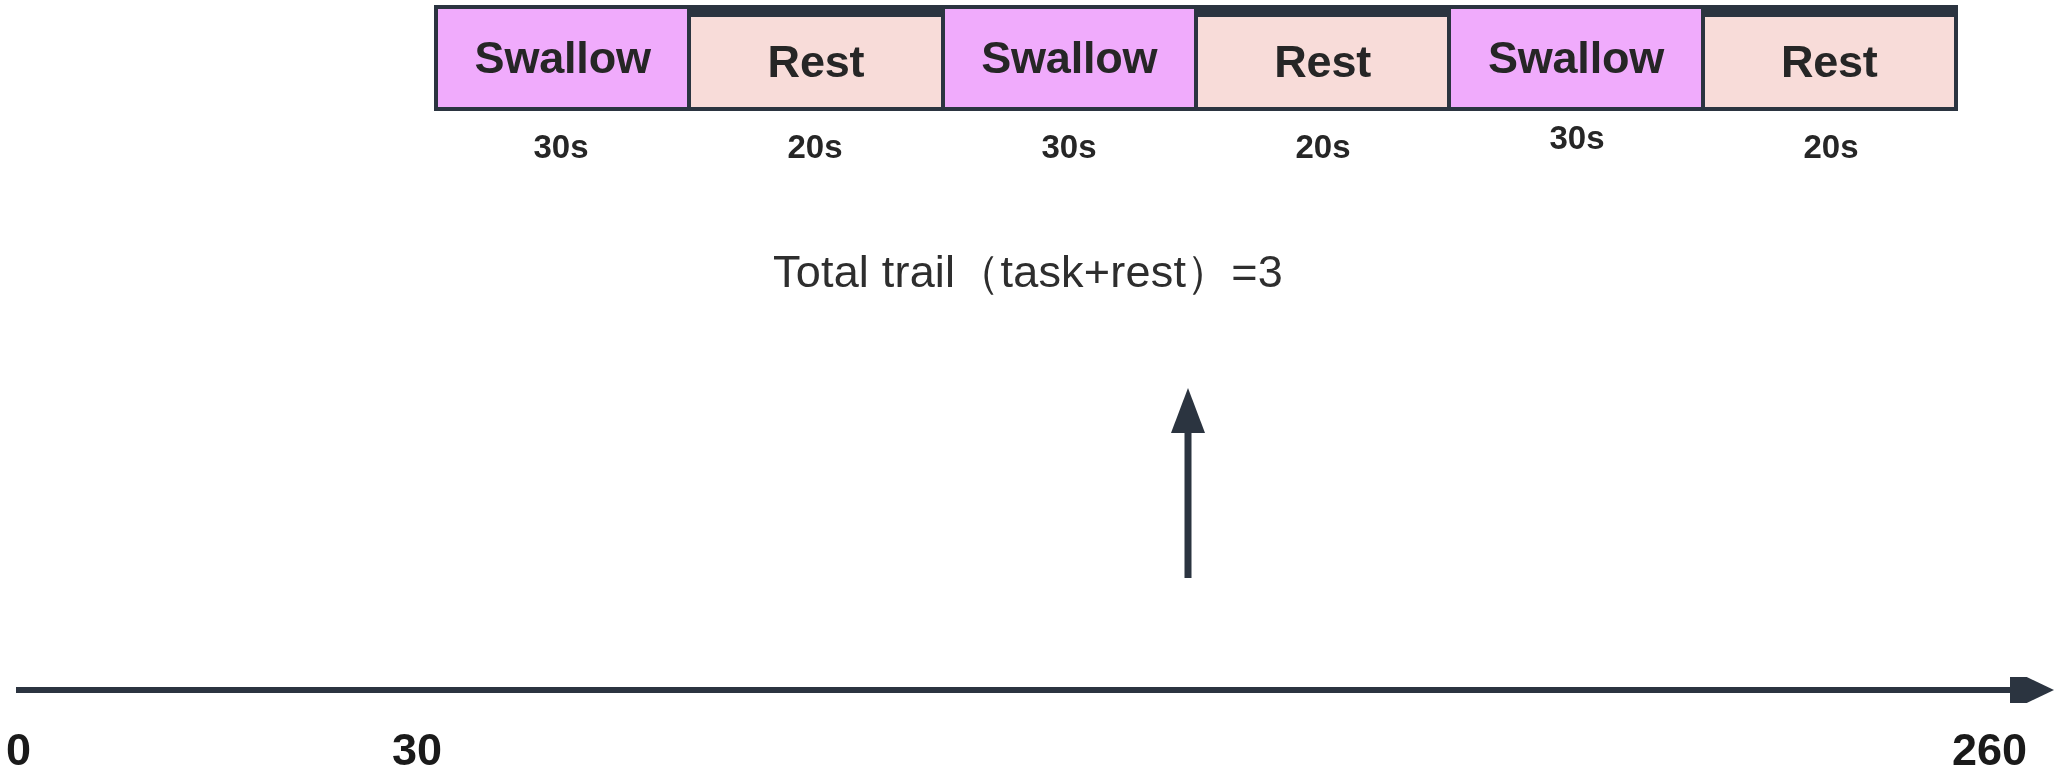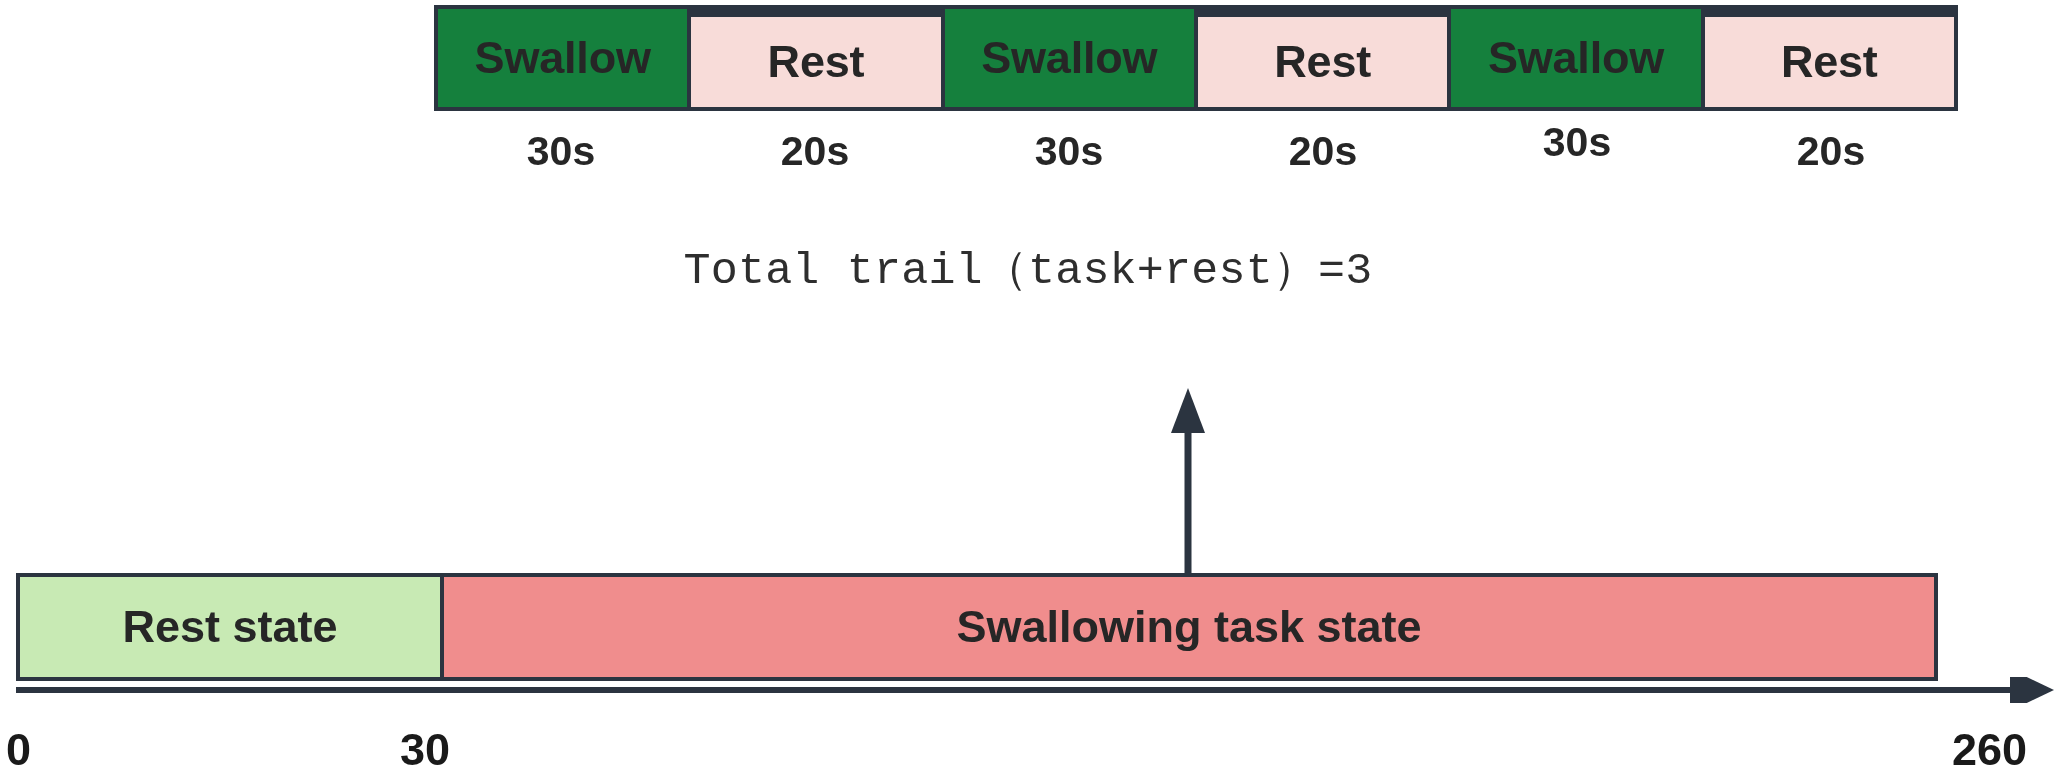--- a/index.html
+++ b/index.html
@@ -37,54 +37,53 @@
     align-items: center;
     justify-content: center;
     box-sizing: border-box;
     border-right: 4px solid #2b3440;
     font-size: 45px;
     font-weight: bold;
     color: #262626;
     letter-spacing: -0.2px;
   }
   .trial-block:last-child { border-right: 0; }
-  .trial-block.task { background: #15803d; }
+  .trial-block.task { background: #f0abfc; }
   .trial-block.rest { background: #f8dcd9; margin-top: 8px; }
 
   
   #durations-row {
     position: absolute;
     left: 434px;
     top: 128px;
     width: 1524px;
     height: 56px;
     display: flex;
   }
   .duration-label {
     flex: 1 1 0;
     text-align: center;
-    font-size: 41px;
+    font-size: 33px;
     font-weight: bold;
     color: #262626;
   }
   .duration-label.nudge-up { position: relative; top: -9px; }
 
   
   #trial-summary {
     position: absolute;
     left: 0;
     top: 246px;
     width: 2056px;
     text-align: center;
     font-size: 45px;
     font-weight: 400;
     line-height: 1.16;
     color: #2e2e2e;
     letter-spacing: 0.2px;
-    font-family: Liberation Mono, monospace;
   }
   #trial-summary div { white-space: pre; }
 
   
   #pointer-arrow {
     position: absolute;
     left: 1168px;
     top: 386px;
     width: 40px;
     height: 192px;
@@ -133,21 +132,21 @@
 
   
   .axis-tick {
     position: absolute;
     top: 724px;
     font-size: 45px;
     font-weight: bold;
     color: #1a1a1a;
   }
   #axis-tick-0   { left: 6px; }
-  #axis-tick-30  { left: 400px; }
+  #axis-tick-30  { left: 392px; }
   #axis-tick-180 { left: 1952px; }
 </style>
 </head>
 <body>
 
 <div id="stage">
 
   <div id="trial-timeline">
     <div class="trial-block task">
       <span>Swallow</span>
@@ -180,28 +179,20 @@
 
   <div id="trial-summary">
     <div>Total trail（task+rest）=3</div>
   </div>
 
   <svg id="pointer-arrow" viewBox="0 0 40 192">
     <path d="M20 192 L20 34" stroke="#2b3440" stroke-width="7" fill="none"></path>
     <path d="M20 2 L37 47 L3 47 Z" fill="#2b3440"></path>
   </svg>
 
-  <div id="protocol-bar">
-    <div class="state-block rest-state">
-      <span>Rest state</span>
-    </div>
-    <div class="state-block task-state">
-      <span>Swallowing task state</span>
-    </div>
-  </div>
 
   <svg id="axis-line" viewBox="0 0 2040 26">
     <path d="M0 13 L2006 13" stroke="#2b3440" stroke-width="6" fill="none"></path>
     <path d="M2038 13 L1994 34 L1994 -8 Z" fill="#2b3440"></path>
   </svg>
 
   <div class="axis-tick" id="axis-tick-0">0</div>
   <div class="axis-tick" id="axis-tick-30">30</div>
   <div class="axis-tick" id="axis-tick-180">260</div>
 

